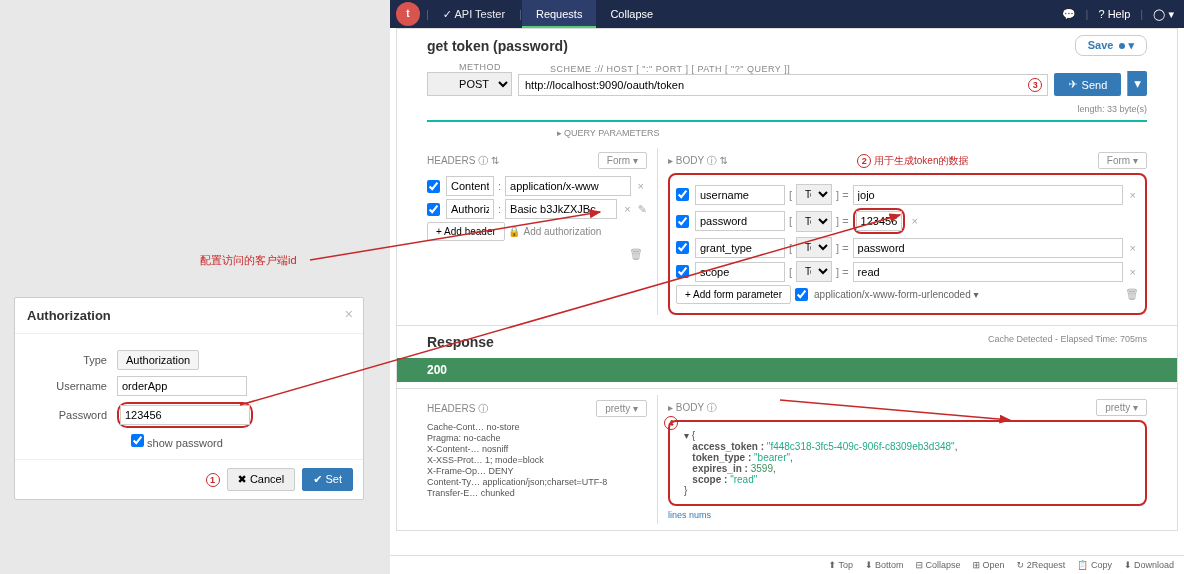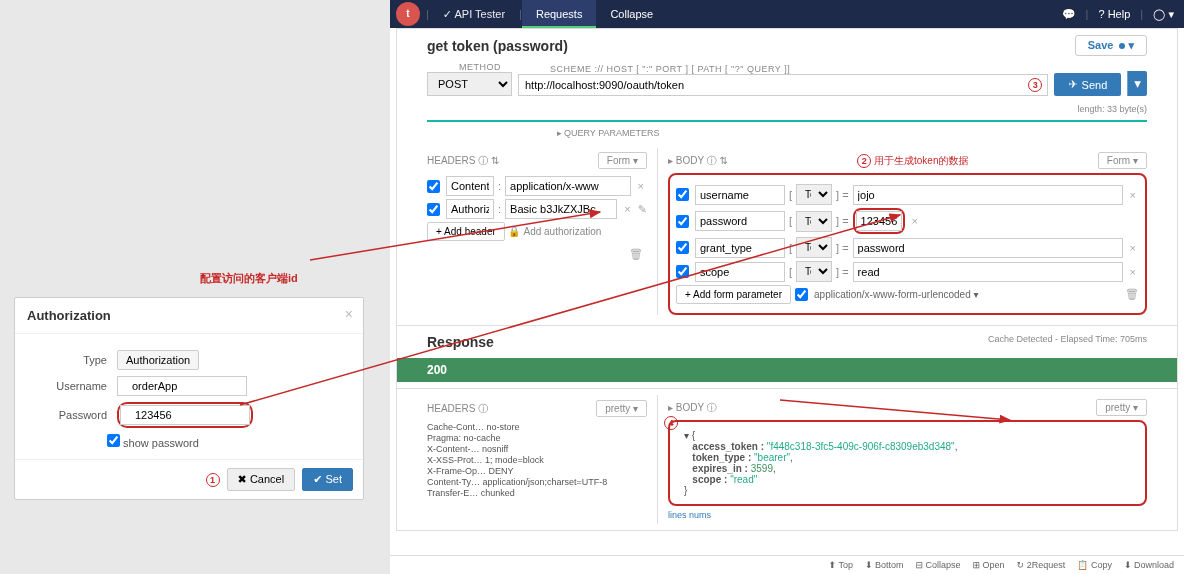--- a/index.html
+++ b/index.html
@@ -5,46 +5,46 @@
 * { box-sizing: border-box; margin: 0; padding: 0; font-family: Arial, sans-serif; }
 body { background: #e8e8e8; width: 1184px; height: 574px; position: relative; overflow: hidden; font-size: 11px; }
 
 .auth-panel { position: absolute; left: 14px; top: 297px; width: 350px; background: #fff; border: 1px solid #ccc; border-radius: 2px; }
 .auth-panel .hdr { padding: 10px 12px; border-bottom: 1px solid #eee; font-weight: bold; font-size: 13px; color: #333; position: relative; }
 .auth-panel .close { position: absolute; right: 10px; top: 8px; color: #bbb; cursor: pointer; font-size: 14px; }
 .auth-panel .body { padding: 10px 12px; }
 .auth-row { display: flex; align-items: center; margin: 6px 0; }
 .auth-row label { width: 90px; text-align: right; color: #555; padding-right: 10px; font-size: 11px; }
 .auth-row .sel { border: 1px solid #ccc; background: #f5f5f5; padding: 3px 8px; border-radius: 2px; font-size: 11px; }
-.auth-row input[type=text] { border: 1px solid #ccc; padding: 3px 14px; width: 130px; font-size: 11px; }
+.auth-row input[type=text] { border: 1px solid #ccc; padding: 3px 4px; width: 130px; font-size: 11px; }
 .auth-row .pw-wrap { border: 2px solid #c62828; border-radius: 10px; padding: 1px; }
 .auth-panel .ftr { border-top: 1px solid #eee; padding: 8px 10px; text-align: right; }
 .auth-panel .ftr button { border: 1px solid #ccc; padding: 4px 10px; border-radius: 2px; margin-left: 4px; font-size: 11px; cursor: pointer; }
 .auth-panel .ftr .set { background: #337ab7; color: #fff; border-color: #337ab7; }
-.chk { margin-left: 80px; font-size: 11px; color: #555; }
+.chk { margin-left: 104px; font-size: 11px; color: #555; }
 .badge { display: inline-block; width: 14px; height: 14px; border: 1px solid #c62828; border-radius: 50%; color: #c62828; text-align: center; font-size: 9px; line-height: 12px; font-weight: bold; }
 
 .main { position: absolute; left: 390px; top: 0; width: 794px; height: 574px; background: #fff; }
 .navbar { background: #1e2a4a; height: 28px; display: flex; align-items: center; color: #fff; font-size: 11px; }
 .nav-logo { width: 24px; height: 24px; background: #d9534f; border-radius: 50%; margin: 0 6px; text-align: center; line-height: 24px; font-weight: bold; font-size: 10px; }
 .nav-item { padding: 0 14px; height: 28px; line-height: 28px; cursor: pointer; }
 .nav-item.api { opacity: .9; }
 .nav-item.req { background: #2d3e6d; border-bottom: 2px solid #5c7; }
 .nav-right { margin-left: auto; display: flex; align-items: center; gap: 10px; padding-right: 10px; }
 .nav-sep { color: #567; }
 
 .content { padding: 0; overflow: auto; height: calc(100% - 28px); }
 .sec { background: #fff; border: 1px solid #ddd; margin: 0 6px 6px 6px; }
 .title-row { padding: 6px 30px; font-size: 14px; font-weight: bold; color: #333; display: flex; align-items: center; }
-.title-row .save { margin-left: auto; border: 1px solid #ccc; padding: 3px 12px; border-radius: 3px; font-size: 11px; color: #337ab7; cursor: pointer; }
+.title-row .save { margin-left: auto; border: 1px solid #ccc; padding: 3px 12px; border-radius: 8px; font-size: 11px; color: #337ab7; cursor: pointer; }
 .lbl { font-size: 9px; color: #888; letter-spacing: .5px; padding-left: 32px; }
 .req-row { display: flex; padding: 0 30px 6px; gap: 6px; align-items: flex-end; }
 .method-box select, .url-box input { border: 1px solid #ccc; padding: 4px 6px; font-size: 11px; }
 .method-box { width: 85px; }
-.method-box select { width: 100%; }
+.method-box select { width: 100%; text-align: right; }
 .url-box { flex: 1; position: relative; }
 .url-box input { width: 100%; padding-right: 24px; }
 .url-box .b3 { position: absolute; right: 6px; bottom: 4px; }
 .send-btn { background: #337ab7; color: #fff; border: none; padding: 5px 14px; border-radius: 2px; font-size: 11px; cursor: pointer; display: flex; align-items: center; gap: 4px; }
 .send-dd { background: #337ab7; color: #fff; border: none; border-left: 1px solid rgba(255,255,255,.3); padding: 5px 6px; border-radius: 0 2px 2px 0; cursor: pointer; }
 .sub-row { padding: 2px 30px 6px; font-size: 9px; color: #888; text-align: right; }
 .qp { padding-left: 130px; font-size: 9px; color: #888; border-top: 2px solid #14b8a6; margin: 0 30px; padding-top: 6px; padding-bottom: 6px; }
 
 .cols { display: flex; padding: 4px 30px 10px; gap: 10px; }
 .col-h, .col-b { }
@@ -103,21 +103,21 @@
     </div>
     <div class="chk"><input type="checkbox" checked="" style=""> <span>show password</span></div>
   </div>
   <div class="ftr">
     <span class="badge">1</span>
     <button>✖ <span>Cancel</span></button>
     <button class="set">✔ <span>Set</span></button>
   </div>
 </div>
 
-<div class="ann" style="left:200px;top:271px;font-weight:bold;">配置访问的客户端id</div>
+<div class="ann" style="left:200px;top:253px;">配置访问的客户端id</div>
 <div class="ann" style="left:520px;top:305px;">密码要一致</div>
 
 <div class="main">
   <div class="navbar">
     <div class="nav-logo">t</div>
     <span class="nav-sep">|</span>
     <div class="nav-item api">✓ <span>API Tester</span></div>
     <span class="nav-sep">|</span>
     <div class="nav-item req">Requests</div>
     <div class="nav-item">Collapse</div>

